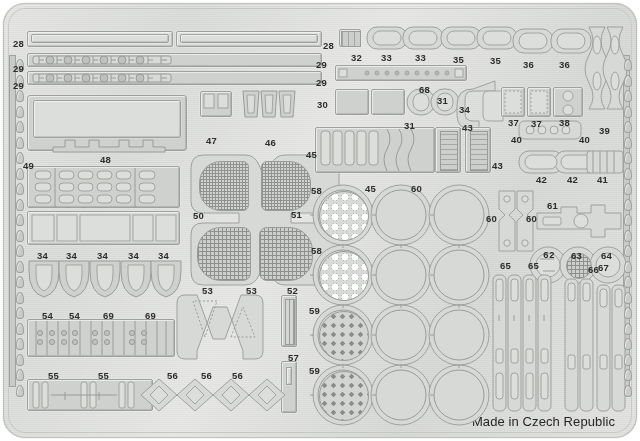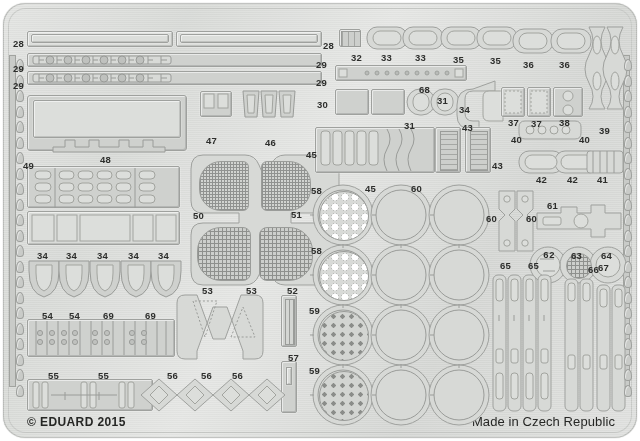--- a/index.html
+++ b/index.html
@@ -92,21 +92,20 @@
   .stf2{fill:#d7d9d6;stroke:#9fa19e;stroke-width:1;}
   .sth{fill:#dcdedb;stroke:#a2a49f;stroke-width:1;}
 </style>
 </head>
 <body>
 
 <div id="fret">
   <div class="sheet">
     <div class="grain"></div>
 
-    <div class="copy">© EDUARD 2015</div>
     <div class="made">Made in Czech Republic</div>
 
     <div class="rail" style="left:6px;top:52px;width:5px;height:330px;"></div>
     <div class="rail" style="left:620px;top:52px;width:5px;height:330px;"></div>
 
     <div class="part hollow r2" style="left:24px;top:28px;width:146px;height:16px;"></div>
     <div class="part hollow r2" style="left:28px;top:31px;width:138px;height:9px;"></div>
     <div class="part hollow r2" style="left:173px;top:28px;width:146px;height:16px;"></div>
     <div class="part hollow r2" style="left:177px;top:31px;width:138px;height:9px;"></div>
 

